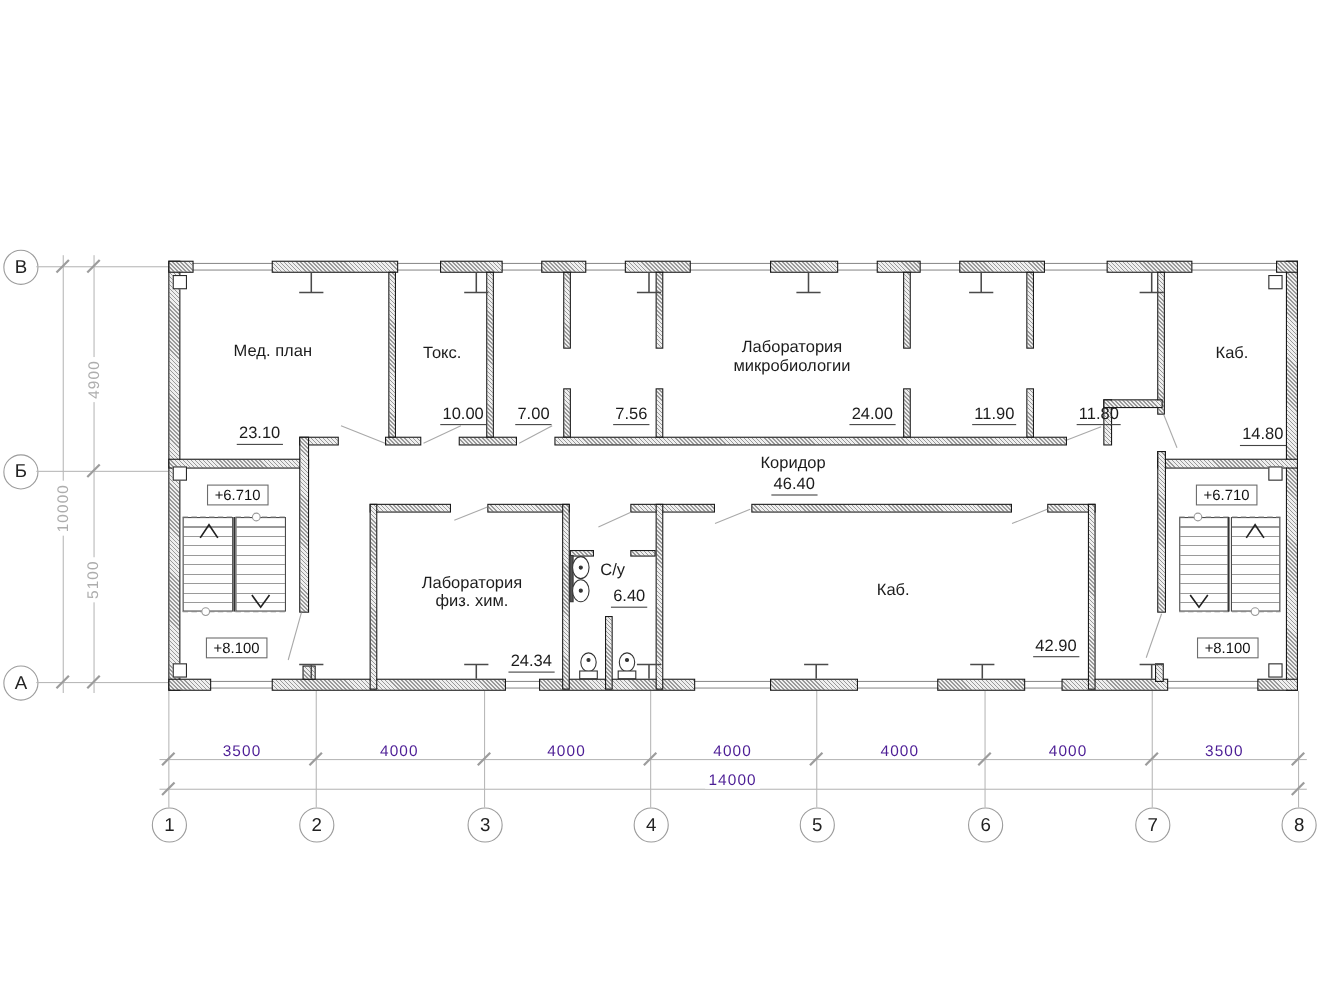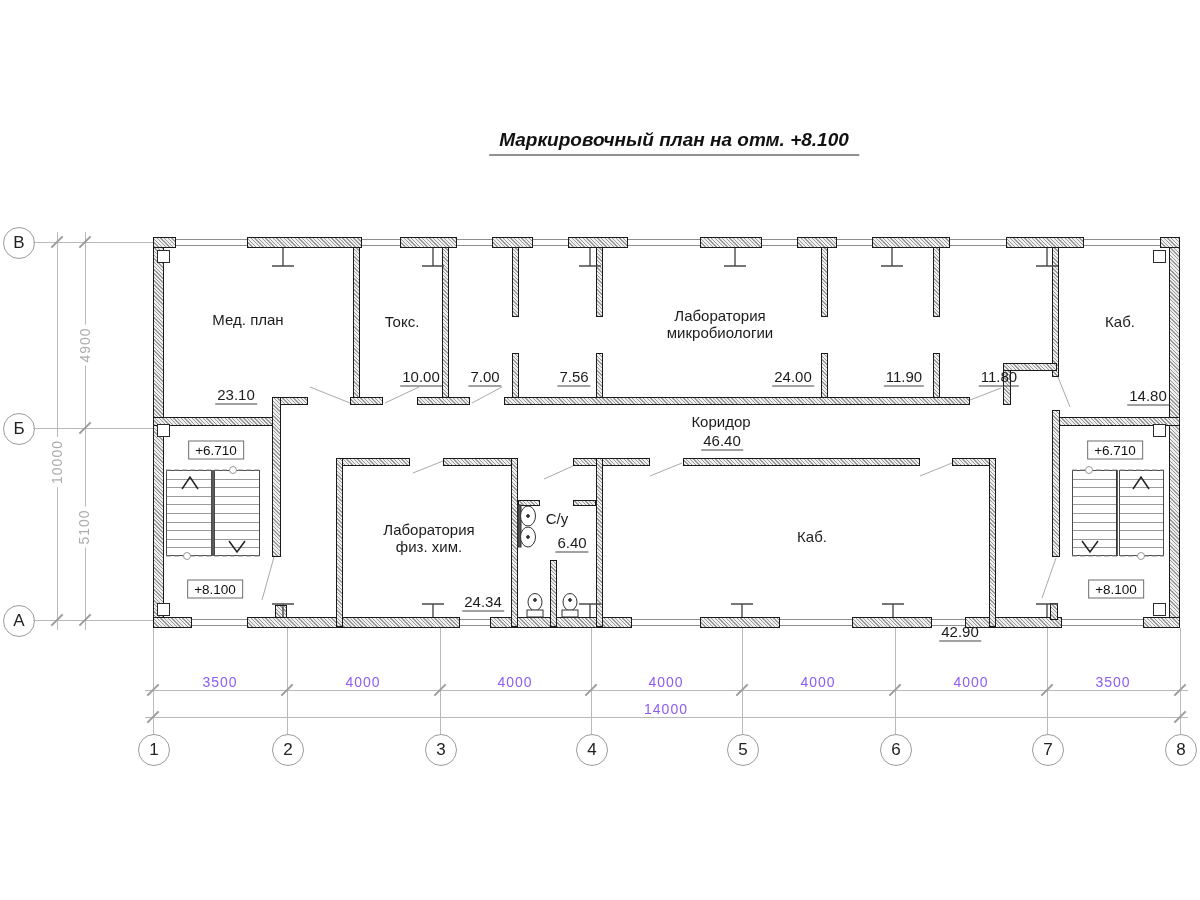--- a/index.html
+++ b/index.html
@@ -17,35 +17,34 @@
       background:repeating-linear-gradient(180deg,#fff 0,#fff 7.6px,#9a9a9a 7.6px,#9a9a9a 8.6px);}
   .lbl{position:absolute;transform:translate(-50%,-50%);color:#1c1c1c;font-size:15px;
        white-space:nowrap;text-align:center;}
   .lbl2{white-space:normal;line-height:1.12;width:130px;}
   .area{position:absolute;transform:translate(-50%,-50%);color:#1c1c1c;font-size:15px;
         border-bottom:1px solid #444;padding:0 2px 1px 2px;white-space:nowrap;}
   .elev{position:absolute;transform:translate(-50%,-50%);color:#111;font-size:13.5px;
         border:1px solid #6d6d6d;background:#fff;padding:1px 6px;white-space:nowrap;}
   .bub{position:absolute;width:30px;height:30px;border:1px solid #9c9c9c;border-radius:50%;
        background:#fff;color:#222;font-size:17px;display:flex;align-items:center;justify-content:center;}
-  .dim{position:absolute;transform:translate(-50%,-50%);color:#8b5cf6;font-size:14px;
+  .dim{position:absolute;transform:translate(-50%,-50%);color:#4c1d95;font-size:14px;
        letter-spacing:1px;white-space:nowrap;background:#fff;padding:0 3px;}
   .dimv{position:absolute;transform:translate(-50%,-50%) rotate(-90deg);color:#adadad;font-size:14px;
         letter-spacing:1px;white-space:nowrap;background:#fff;padding:0 3px;}
   .title{position:absolute;left:674px;top:141px;transform:translate(-50%,-50%);
          font-size:19px;font-style:italic;font-weight:600;color:#111;
          border-bottom:1.5px solid #222;padding:2px 10px 4px 10px;white-space:nowrap;}
   svg.ov{position:absolute;left:0;top:0;pointer-events:none;}
 </style>
 </head>
 <body>
 
 <div class="sheet">
 
-  <div class="title">Маркировочный план на отм. +8.100</div>
 
   <div class="bub" style="left:3px;top:227px">В</div>
   <div class="bub" style="left:3px;top:413px">Б</div>
   <div class="bub" style="left:3px;top:605px">А</div>
 
   <div class="dl" style="left:33px;top:242px;width:120px;height:1px"></div>
   <div class="dl" style="left:33px;top:428px;width:120px;height:1px"></div>
   <div class="dl" style="left:33px;top:620px;width:120px;height:1px"></div>
 
   <div class="dl" style="left:57px;top:232px;width:1px;height:398px"></div>
@@ -268,20 +267,20 @@
   <div class="lbl" style="left:721px;top:421px">Коридор</div>
   <div class="area" style="left:722px;top:441px">46.40</div>
 
   <div class="lbl lbl2" style="left:429px;top:539px;width:110px">Лаборатория физ. хим.</div>
   <div class="area" style="left:483px;top:602px">24.34</div>
 
   <div class="lbl" style="left:557px;top:518px">С/у</div>
   <div class="area" style="left:572px;top:543px">6.40</div>
 
   <div class="lbl" style="left:812px;top:536px">Каб.</div>
-  <div class="area" style="left:960px;top:632px">42.90</div>
+  <div class="area" style="left:960px;top:588px">42.90</div>
 
   <div class="elev" style="left:216px;top:450px">+6.710</div>
   <div class="elev" style="left:215px;top:589px">+8.100</div>
   <div class="elev" style="left:1115px;top:450px">+6.710</div>
   <div class="elev" style="left:1116px;top:589px">+8.100</div>
 
 </div>
 
 </body></html>

